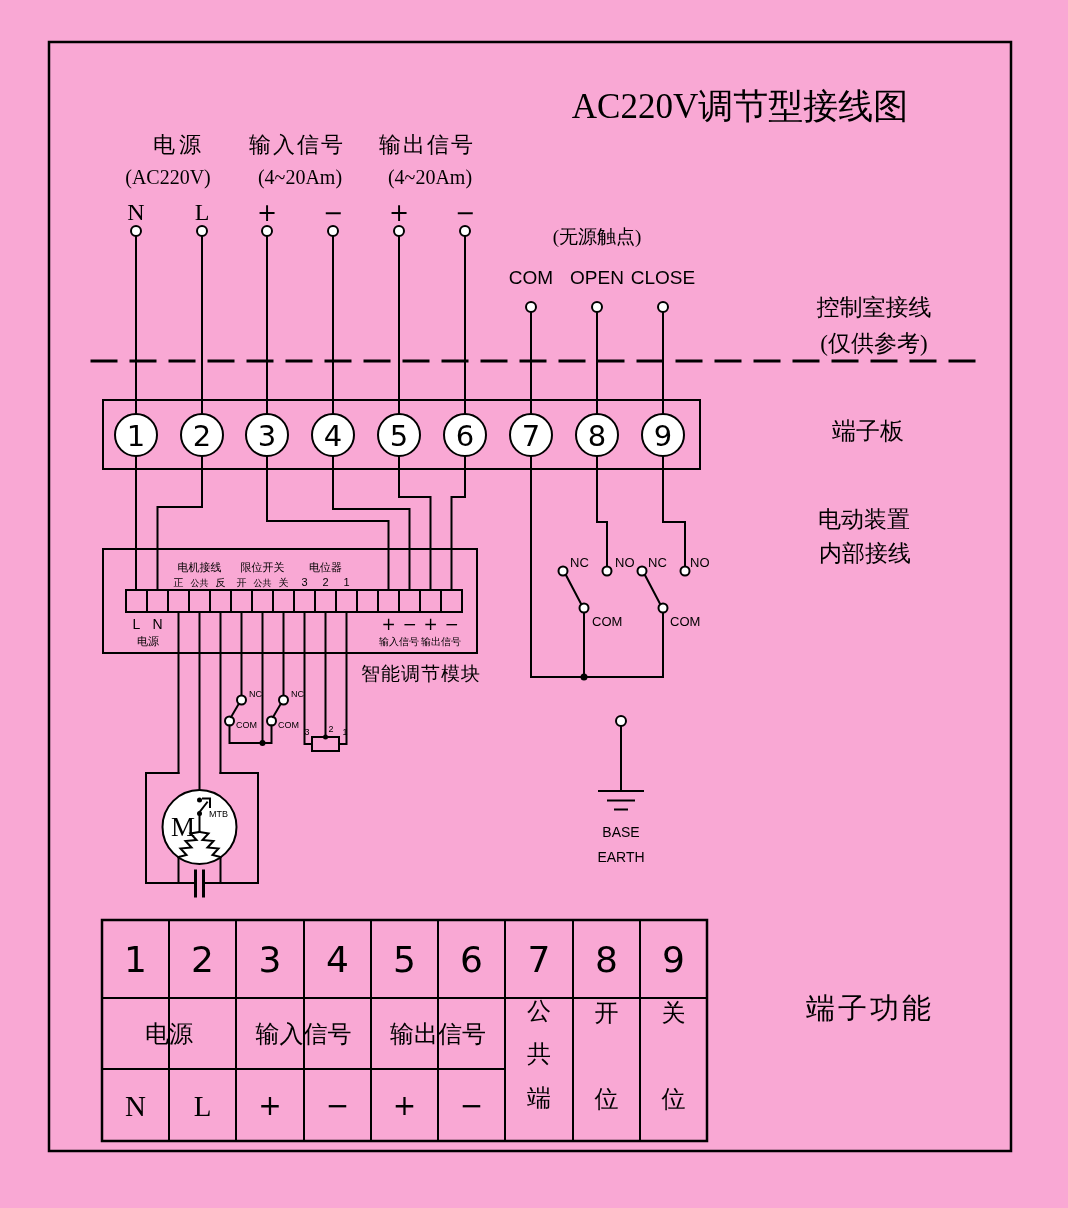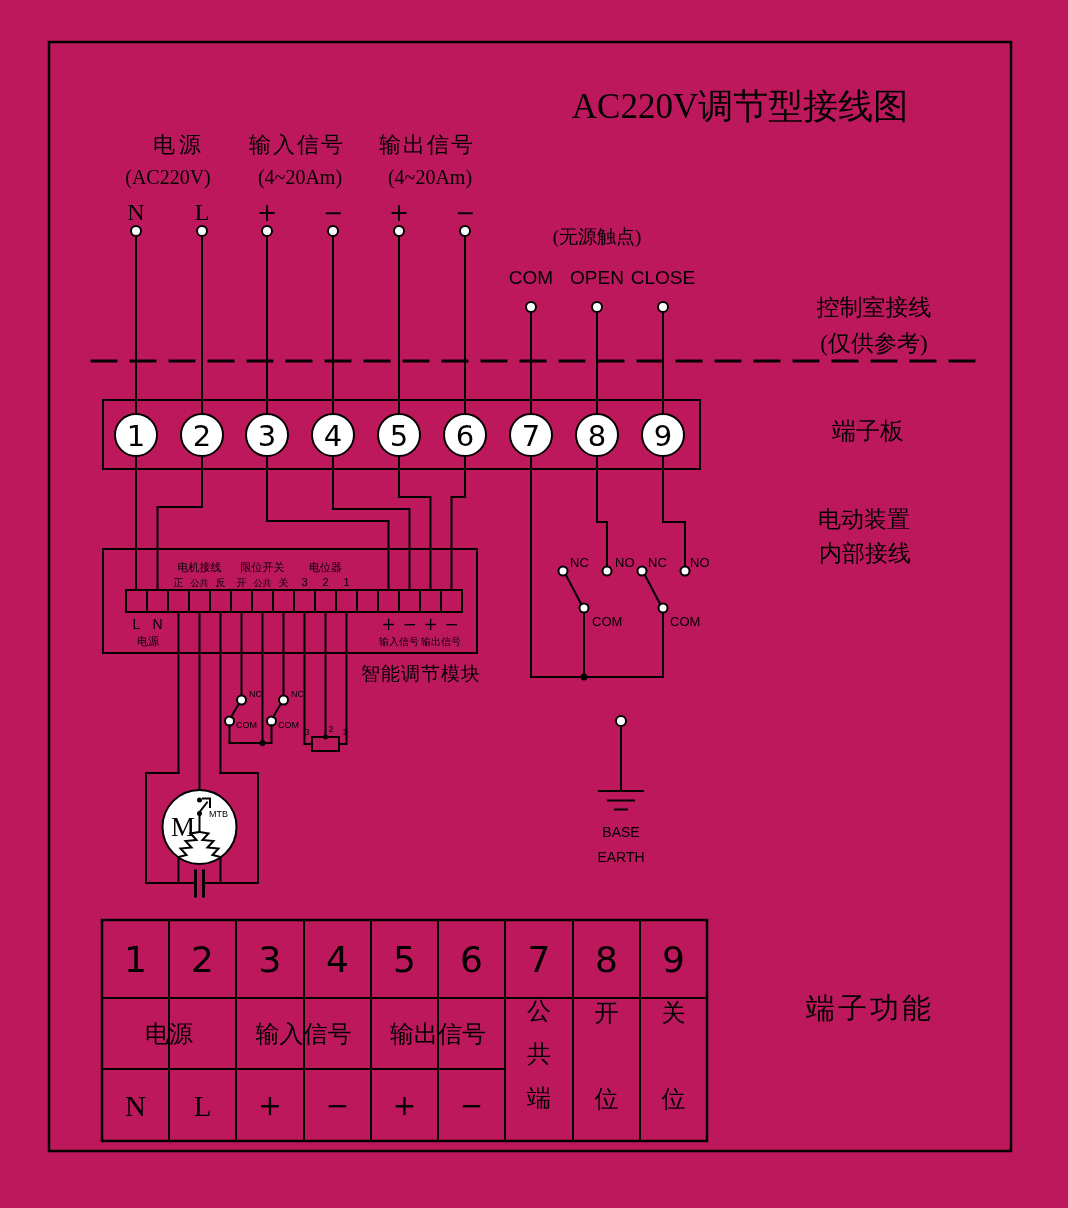--- a/index.html
+++ b/index.html
@@ -1,16 +1,16 @@
 <!DOCTYPE html>
 <html><head>
 <meta charset="utf-8">
 <style>
   html,body{margin:0;padding:0;background:#ffffff;}
-  .stage{width:1068px;height:1208px;position:relative;background:#be185d;}
+  .stage{width:1068px;height:1208px;position:relative;background:#f9a8d4;}
   svg{display:block;}
   .w{stroke:#000;stroke-width:2;fill:none;stroke-linecap:square;stroke-linejoin:miter;}
   .w25{stroke-width:2.5;}
   .w3{stroke-width:3;}
   .oc{fill:#fff;stroke:#000;stroke-width:2;}
   .dot{fill:#000;stroke:none;}
   text{fill:#000;}
   .t{font-family:"Liberation Serif","DejaVu Serif",serif;}
   .ts{font-family:"Liberation Sans","DejaVu Sans",sans-serif;}
   .td{font-family:"DejaVu Sans",sans-serif;}

